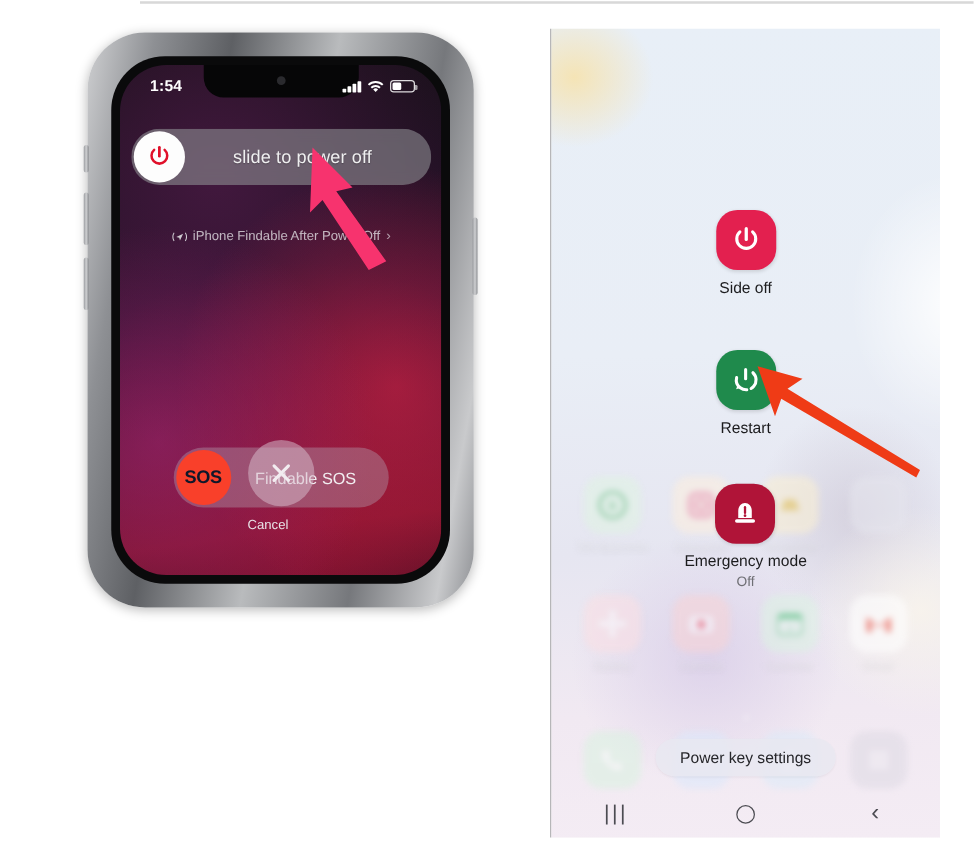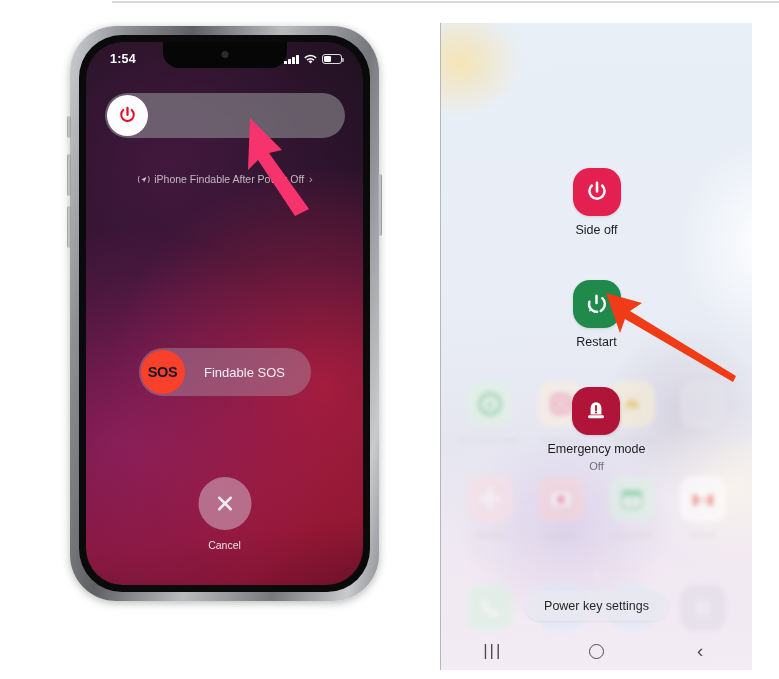--- a/index.html
+++ b/index.html
@@ -12,24 +12,24 @@
   #root { position: relative; width: 779px; height: 679px; background:#fff; }
 
   .top-rule {
     position: absolute; left: 112px; top: 1px; width: 667px; height: 2px;
     background: #d8d8d8;
   }
 
   
   .iphone-frame {
     position: absolute; left: 70px; top: 26px;
-    width: 309px; height: 575px;
+    width: 309px; height: 460px;
     border-radius: 46px;
     background: linear-gradient(100deg,#cfd0d2 0%,#8e9094 14%,#5e6064 30%,#b9bbbd 52%,#76787c 74%,#c9cacc 92%,#8d8f93 100%);
-    padding: 9px;
+    padding: 19px;
     box-shadow: 0 2px 9px rgba(0,0,0,.28);
   }
   .iphone-bezel {
     width: 100%; height: 100%; border-radius: 43px;
     background: #0a0a0b; padding: 7px;
   }
   .iphone-screen {
     position: relative; width: 100%; height: 100%;
     border-radius: 37px; overflow: hidden;
     background:
@@ -104,21 +104,21 @@
     background: #f9402a; color: #0f172a; flex: none;
     display:flex;align-items:center;justify-content:center;
     font-size: 14.5px; font-weight: bold; letter-spacing:-.3px;
   }
   .sos-label {
     flex:1; text-align:center; color:#f2eef1; font-size:13px; padding-right:6px;
   }
 
   .cancel-wrap {
     position:absolute; bottom: 34px; left: 50%; transform: translateX(-50%);
-    display:flex; flex-direction:column; align-items:center; gap:9px;
+    display:flex; flex-direction:column; align-items:flex-start; gap:9px;
   }
   .cancel-btn {
     width:53px;height:53px;border-radius:50%;
     background: rgba(214,188,203,.52);
     display:flex;align-items:center;justify-content:center;
   }
   .cancel-label{color:#e9e3e7;font-size:10.5px;}
 
   .side-btn { position:absolute; background:linear-gradient(90deg,#9a9ca0,#cfd0d2,#8b8d91); border-radius:2px; }
   .sb-mute { left:-3px; top:90px; width:4px; height:22px; }
@@ -224,20 +224,21 @@
           </span>
         </div>
 
         <div class="slider-row">
           <div class="knob">
             <svg width="21" height="21" viewBox="0 0 24 24">
               <path d="M12 3.2v8.2" stroke="#e0102a" stroke-width="2.5" stroke-linecap="round" fill="none"></path>
               <path d="M7.2 5.6a7.2 7.2 0 109.6 0" stroke="#e0102a" stroke-width="2.3" stroke-linecap="round" fill="none"></path>
             </svg>
           </div>
+          <div class="slider-label">slide to power off</div>
         </div>
 
         <div class="findable">
           <svg width="14" height="11" viewBox="0 0 18 12">
             <path d="M3 2.2A6 6 0 002 6c0 1.4.4 2.7 1 3.8" stroke="#cfcbd1" stroke-width="1.1" fill="none" stroke-linecap="round"></path>
             <path d="M15 2.2A6 6 0 0116 6c0 1.4-.4 2.7-1 3.8" stroke="#cfcbd1" stroke-width="1.1" fill="none" stroke-linecap="round"></path>
             <path d="M12.5 2.8L5.5 6l3 .8.8 3 3.2-7z" fill="#cfcbd1"></path>
           </svg>
           <span>iPhone Findable After Power Off</span>
           <span class="chev">›</span>

